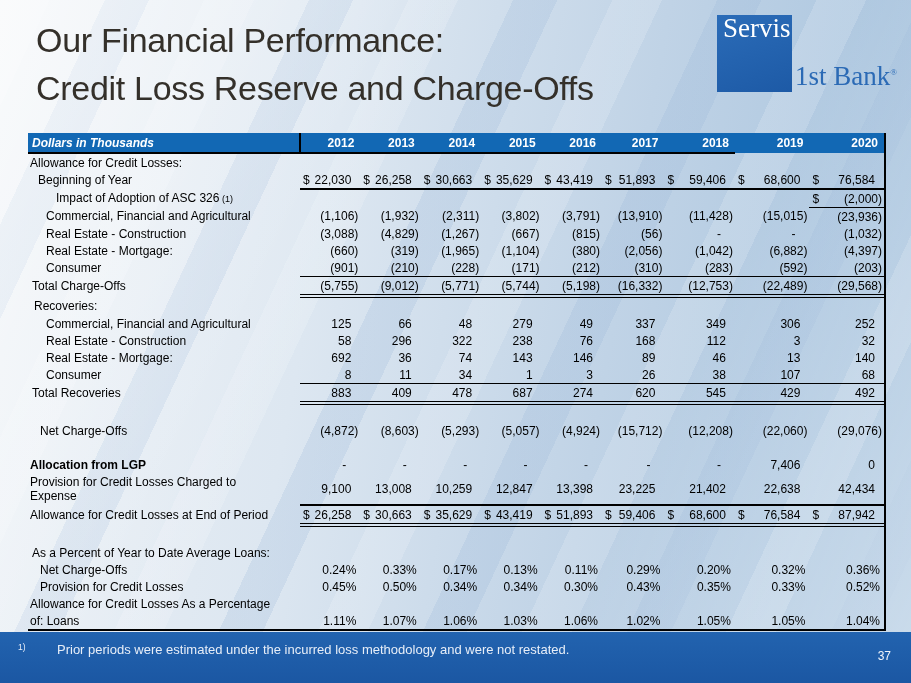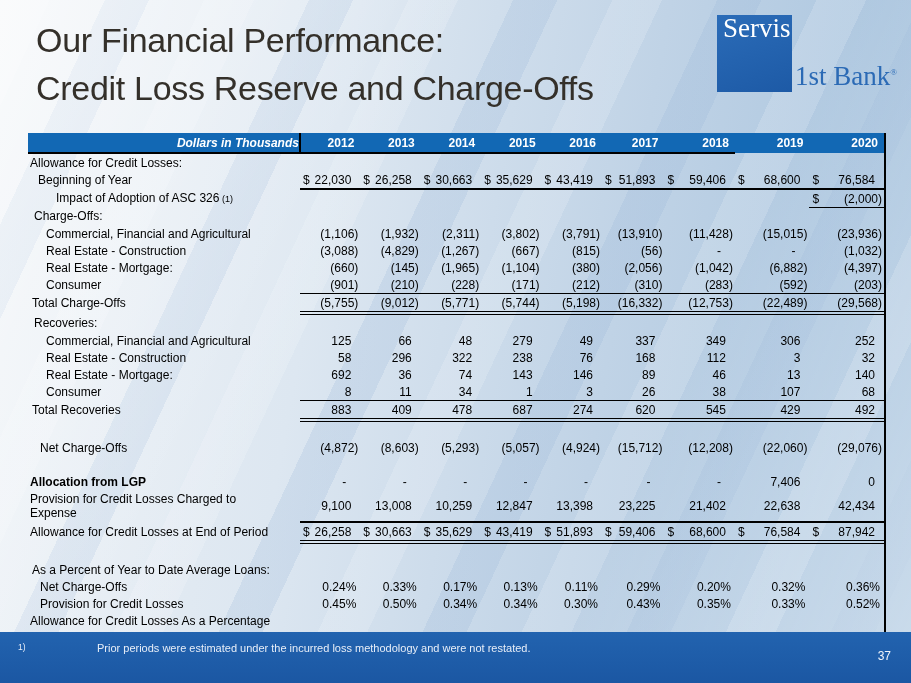--- a/index.html
+++ b/index.html
@@ -20,39 +20,39 @@
   .logo-square{width:75px;height:77px;background:linear-gradient(160deg,#2b6cb8,#1d5aa6);
     display:flex;align-items:flex-start;box-sizing:border-box;padding:0 0 2px 6px;}
   .logo-servis{font-family:"Liberation Serif",serif;font-size:27px;line-height:26px;color:#ffffff;}
   .logo-bank{font-family:"Liberation Serif",serif;font-size:27px;line-height:26px;color:#2b6ab5;margin:0 0 3px 3px;white-space:nowrap;}
   .reg{font-size:9px;vertical-align:super;}
   
   .tablewrap{position:absolute;left:28px;top:133px;width:858px;border-right:2px solid #000;box-sizing:border-box;}
   table{width:100%;border-collapse:collapse;table-layout:fixed;font-size:12px;color:#000;}
   td,th{padding:0;height:17px;vertical-align:middle;font-weight:normal;overflow:hidden;}
   tr.hdr th{background:#1268b4;color:#fff;font-weight:bold;height:19px;font-size:12px;}
-  th.lblh{text-align:right;font-style:italic;padding-left:13px;border-right:2px solid #000;}
+  th.lblh{text-align:left;font-style:italic;padding-left:4px;border-right:2px solid #000;}
   th.yr{text-align:right;padding-right:6px;}
   .hdr-under{border-bottom:2px solid #000;}
   td.lbl{text-align:left;white-space:pre-line;line-height:14px;}
   td.val{text-align:right;}
   .cc{display:flex;justify-content:space-between;align-items:baseline;}
   .cur{padding-left:3px;}
   .p2{padding-right:2px;}
   .p3{padding-right:4px;}
   .p8{padding-right:9px;}
   .p12{padding-right:14px;}
   .bb1{border-bottom:1.5px solid #000;}
   .bb2{border-bottom:2.5px solid #000;}
   .dbl{border-bottom:4px double #000;}
   
   .footer{position:absolute;left:0;right:0;bottom:0;height:51px;
     background:linear-gradient(#2263af,#1b57a3);color:#e7eef8;}
   .fn-marker{position:absolute;left:18px;top:10px;font-size:8.5px;}
-  .fn-text{position:absolute;left:57px;top:10px;font-size:11px;margin-left:40px;}
+  .fn-text{position:absolute;left:57px;top:10px;font-size:13px;}
   .pagenum{position:absolute;right:20px;top:17px;font-size:12px;color:#f0f4fa;}
 </style>
 </head>
 <body>
 
 <div class="slide">
 
   <div class="title">
     <div>Our Financial Performance:</div>
     <div>Credit Loss Reserve and Charge-Offs</div>
@@ -174,32 +174,20 @@
             <td class="val "></td>
             <td class="val "></td>
             <td class="val bb1">
               <div class="cc">
                 <span class="cur">$</span>
                 <span class="p2">(2,000)</span>
               </div>
             </td>
           </tr>
           <tr>
-            <td class="lbl" style="padding-left: 6px;">Charge-Offs:</td>
-            <td class="val "></td>
-            <td class="val "></td>
-            <td class="val "></td>
-            <td class="val "></td>
-            <td class="val "></td>
-            <td class="val "></td>
-            <td class="val "></td>
-            <td class="val "></td>
-            <td class="val "></td>
-          </tr>
-          <tr>
             <td class="lbl" style="padding-left: 18px;">Commercial, Financial and Agricultural</td>
             <td class="val p2">(1,106)</td>
             <td class="val p2">(1,932)</td>
             <td class="val p2">(2,311)</td>
             <td class="val p2">(3,802)</td>
             <td class="val p2">(3,791)</td>
             <td class="val p2">(13,910)</td>
             <td class="val p2">(11,428)</td>
             <td class="val p2">(15,015)</td>
             <td class="val p2">(23,936)</td>
@@ -212,21 +200,21 @@
             <td class="val p2">(667)</td>
             <td class="val p2">(815)</td>
             <td class="val p2">(56)</td>
             <td class="val p12">-</td>
             <td class="val p12">-</td>
             <td class="val p2">(1,032)</td>
           </tr>
           <tr>
             <td class="lbl" style="padding-left: 18px;">Real Estate - Mortgage:</td>
             <td class="val p2">(660)</td>
-            <td class="val p2">(145)</td>
+            <td class="val p2">(319)</td>
             <td class="val p2">(1,965)</td>
             <td class="val p2">(1,104)</td>
             <td class="val p2">(380)</td>
             <td class="val p2">(2,056)</td>
             <td class="val p2">(1,042)</td>
             <td class="val p2">(6,882)</td>
             <td class="val p2">(4,397)</td>
           </tr>
           <tr>
             <td class="lbl" style="padding-left: 18px;">Consumer</td>

